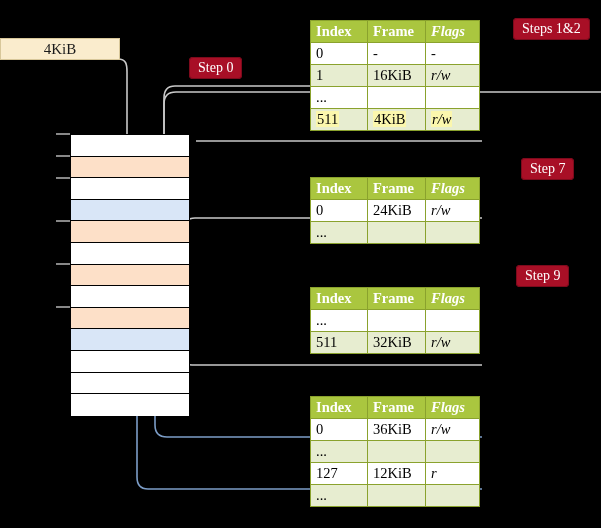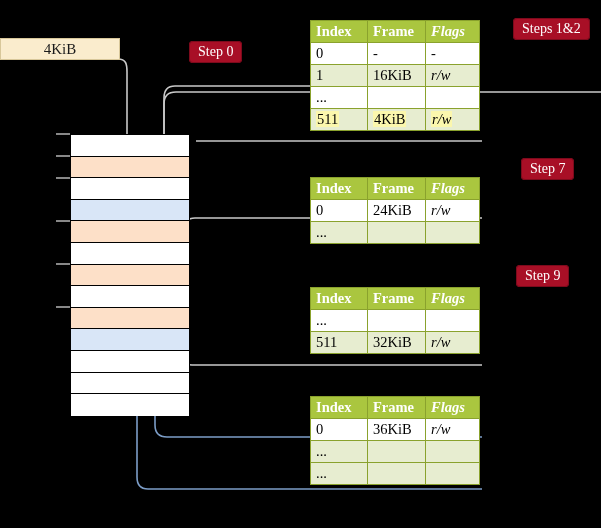--- a/index.html
+++ b/index.html
@@ -85,21 +85,21 @@
 
     <path d="M482,437 L167,437 C159,437 155,433 155,425 L155,330" fill="none" stroke="#7c9dc7" stroke-width="1.6" marker-end="url(#ablue)"></path>
 
     <path d="M482,489 L148,489 C140,489 137,485 137,477 L137,244" fill="none" stroke="#7c9dc7" stroke-width="1.6" marker-end="url(#ablue)"></path>
   </svg>
 
   <div class="kib-box">
     <span>4KiB</span>
   </div>
 
-  <div class="pill" style="left:189px;top:41px;">
+  <div class="pill" style="left:189px;top:57px;">
     <span>Step 0</span>
   </div>
   <div class="pill" style="left:513px;top:18px;">
     <span>Steps 1&amp;2</span>
   </div>
   <div class="pill" style="left:521px;top:158px;">
     <span>Step 7</span>
   </div>
   <div class="pill" style="left:516px;top:265px;">
     <span>Step 9</span>
@@ -215,20 +215,25 @@
           <tr class="norm">
             <td class="c-index">0</td>
             <td class="c-frame">36KiB</td>
             <td class="c-flags">r/w</td>
           </tr>
           <tr class="alt">
             <td class="c-index">...</td>
             <td class="c-frame"></td>
             <td class="c-flags"></td>
           </tr>
+          <tr class="norm">
+            <td class="c-index">127</td>
+            <td class="c-frame">12KiB</td>
+            <td class="c-flags">r</td>
+          </tr>
           <tr class="alt">
             <td class="c-index">...</td>
             <td class="c-frame"></td>
             <td class="c-flags"></td>
           </tr>
         </tbody>
       </table>
     </div>
 
 </div>

